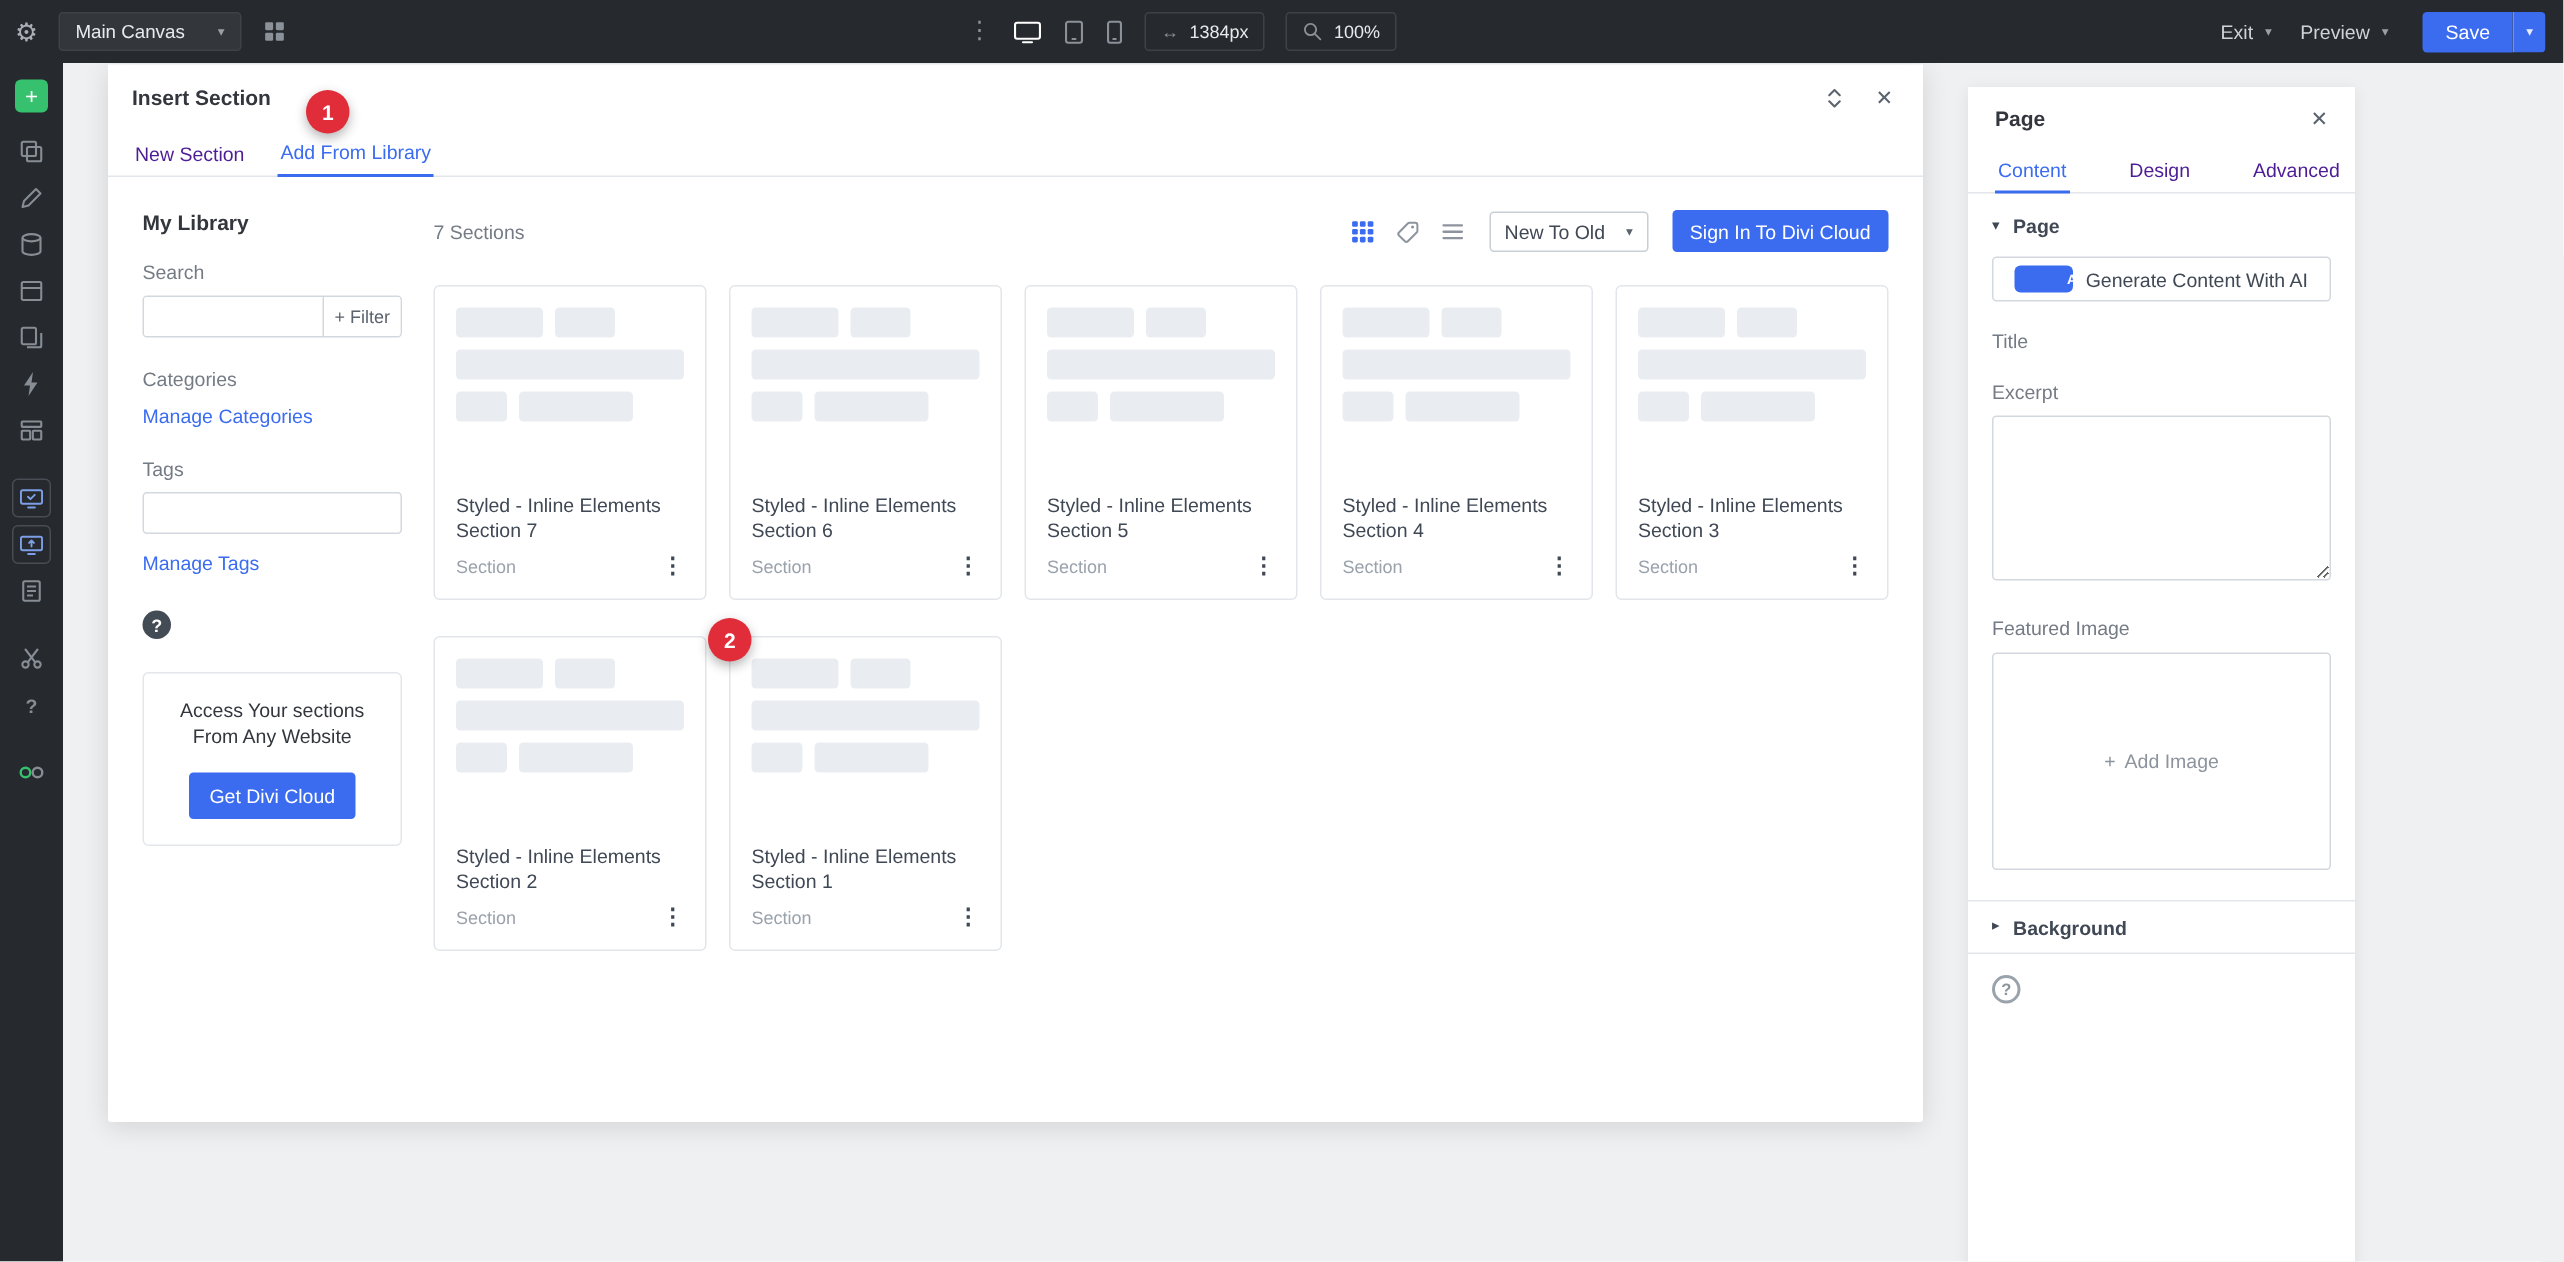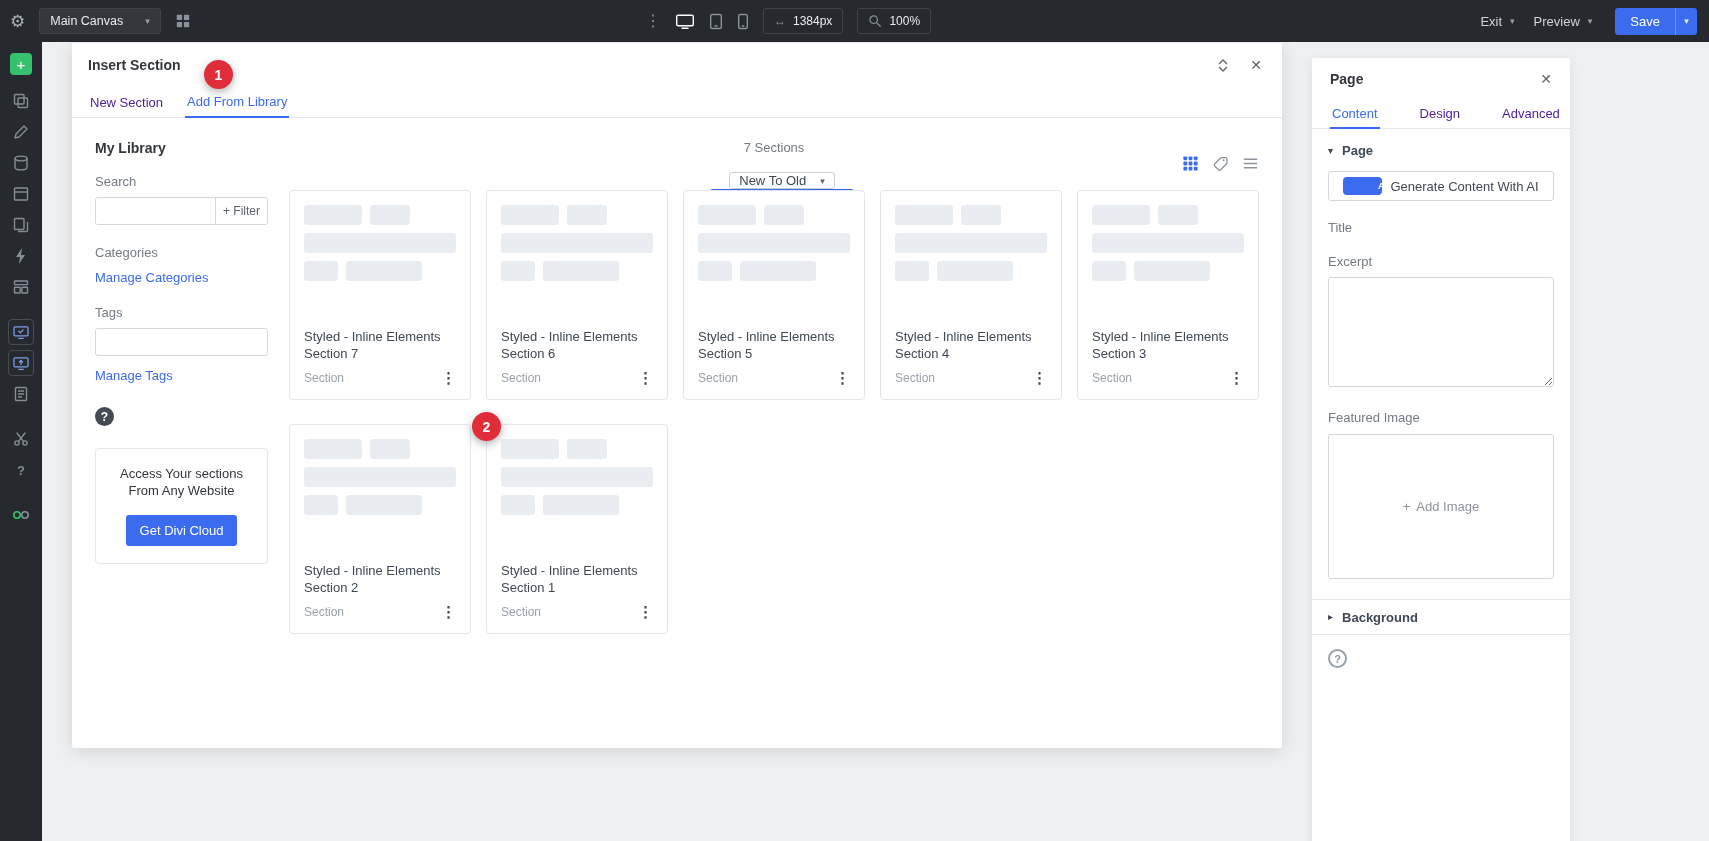--- a/index.html
+++ b/index.html
@@ -63,21 +63,21 @@
 .link{font-size:13px;color:var(--accent);margin-top:10px;cursor:pointer;}
 .text-input{margin-top:8px;width:100%;height:28px;border:1px solid var(--input-border);border-radius:3px;padding:0 8px;font-size:13px;color:var(--dark);outline:none;background:#fff;}
 .help-dark{margin-top:24px;width:19px;height:19px;border-radius:50%;background:#434b55;color:#fff;font-size:12px;font-weight:bold;display:flex;align-items:center;justify-content:center;}
 .promo{margin-top:22px;border:1px solid var(--border);border-radius:4px;padding:17px 13px;text-align:center;}
 .promo-title{font-size:13px;font-weight:normal;color:var(--dark);line-height:1.3;}
 .promo-body{margin-top:12px;font-size:13px;color:#6f7680;line-height:1.42;}
 .promo-btn{margin-top:15px;background:var(--accent);color:#fff;font-size:13px;padding:8px 14px;border-radius:3px;display:inline-block;}
 
 
 .lib-main{flex:1;margin-left:21px;}
-.lib-head{display:flex;align-items:center;height:28px;flex-direction:column;}
+.lib-head{display:flex;align-items:center;height:28px;}
 .lib-count{font-size:13px;color:var(--gray);}
 .view-group{margin-left:auto;display:flex;align-items:center;gap:13px;}
 .view-btn{display:flex;color:#8d949d;}
 .view-btn.active{color:var(--accent);}
 .sort-select{margin-left:16px;height:27px;border:1px solid #c9cfd6;border-radius:3px;background:#fff;display:flex;align-items:center;gap:14px;padding:0 9px;font-size:13px;color:#3f4854;cursor:pointer;}
 .sel-caret{font-size:9px;color:#5a636e;}
 .signin-btn{margin-left:16px;height:28px;background:var(--accent);color:#fff;font-size:13px;padding:0 12px;border-radius:3px;}
 .cards{position:relative;margin-top:22px;display:flex;flex-wrap:wrap;gap:24px 15px;}
 .card{width:182px;height:210px;border:1px solid #e2e6ea;border-radius:4px;background:#fff;padding:14px;display:flex;flex-direction:column;cursor:pointer;}
 .skel{display:flex;flex-direction:column;gap:8px;}

